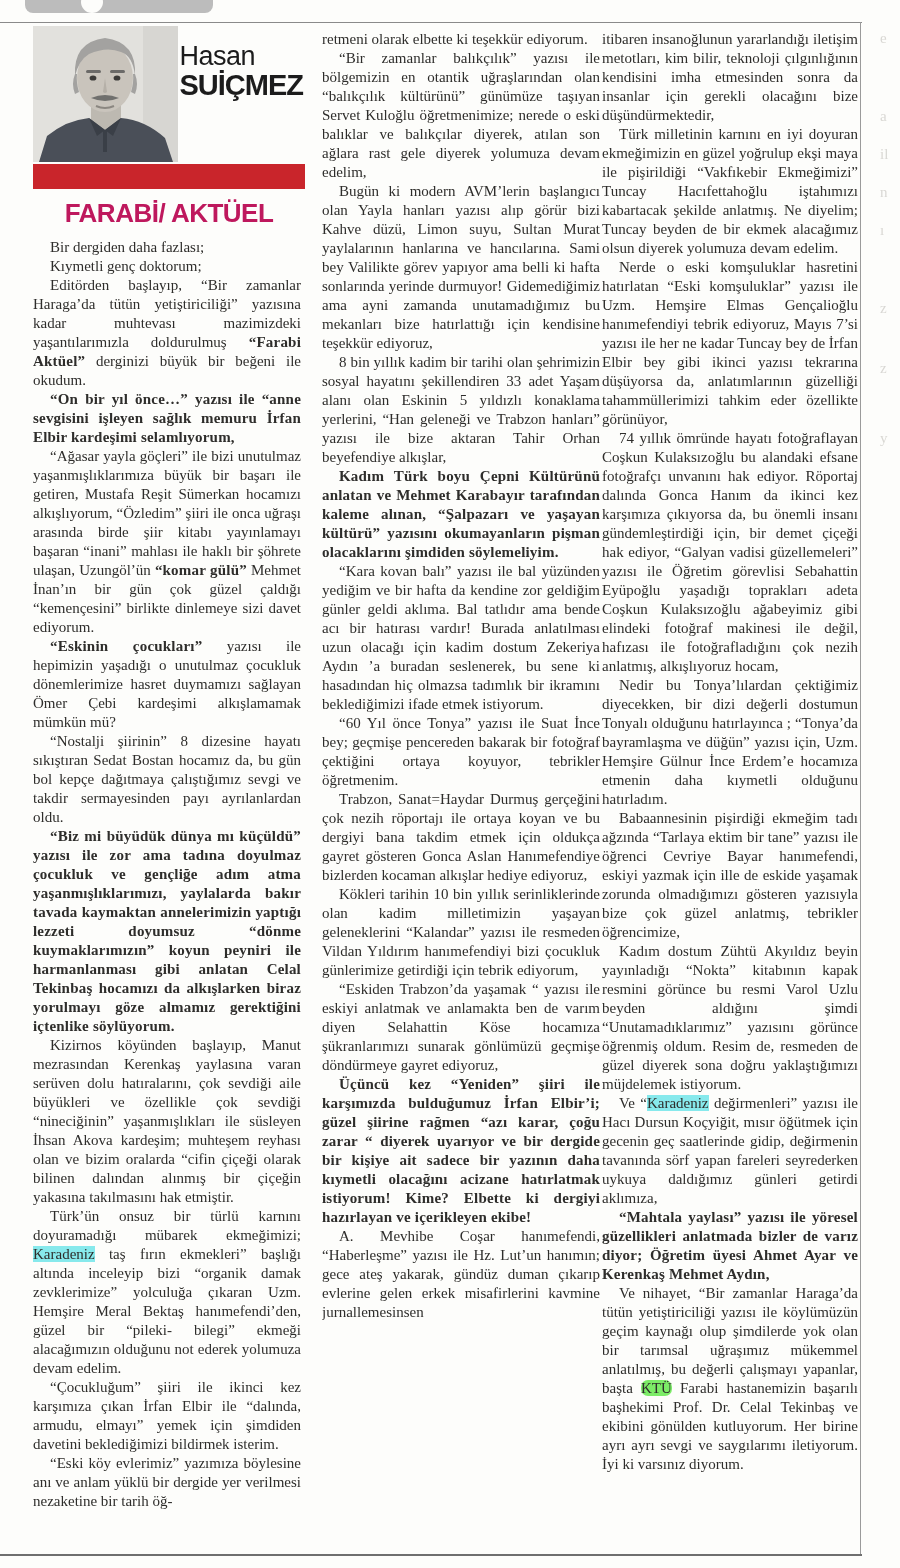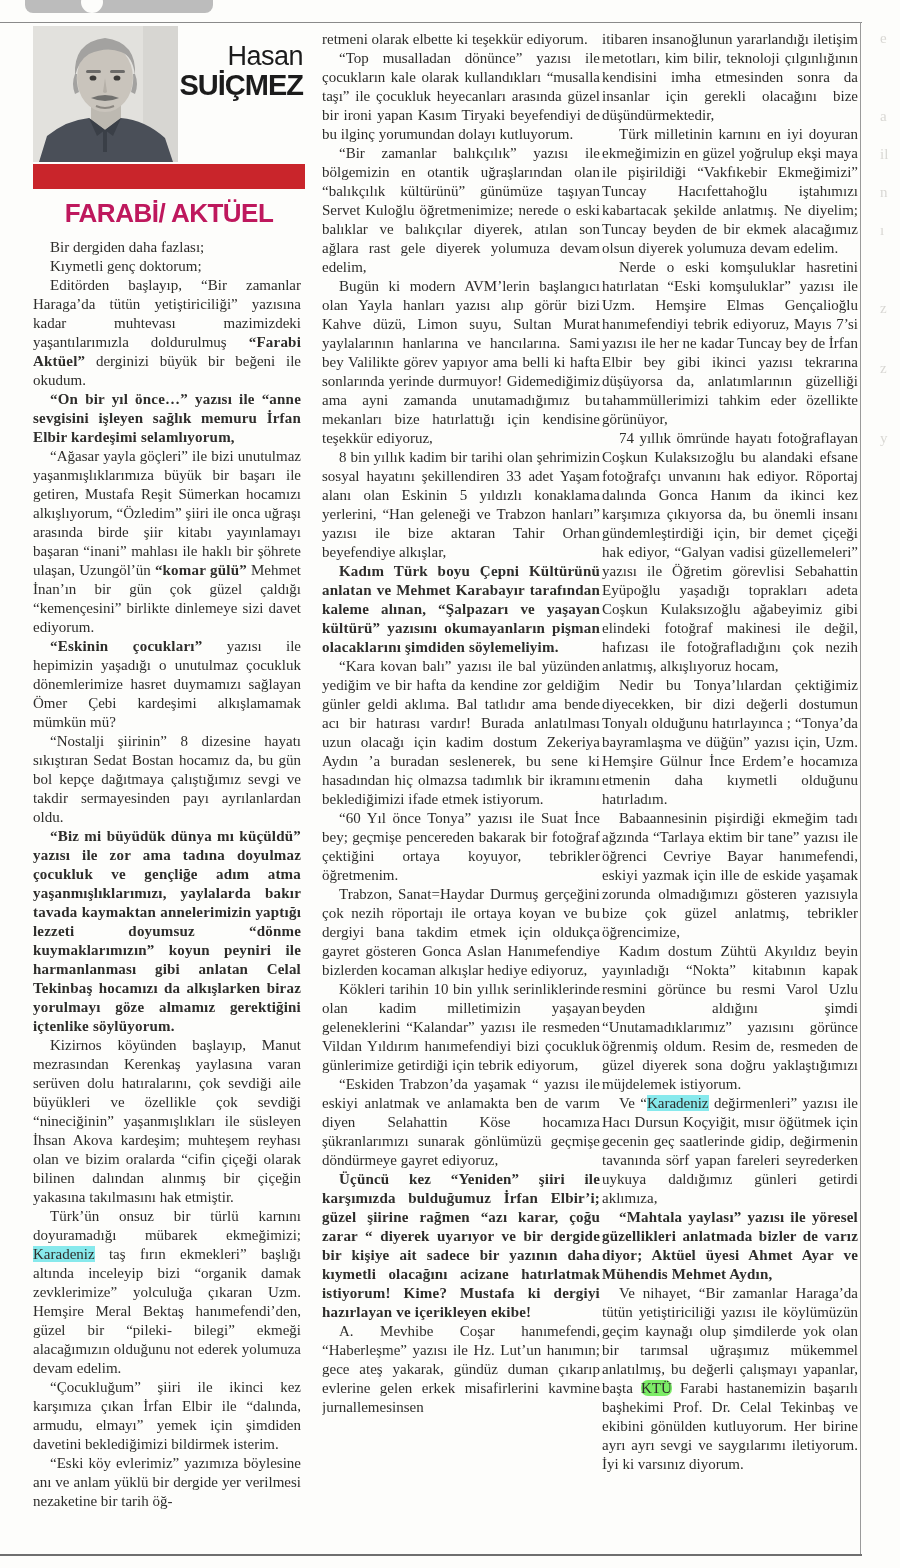--- a/index.html
+++ b/index.html
@@ -26,21 +26,21 @@
   .rule-top{position:absolute;left:0;top:22px;width:862px;height:1px;background:#8a8a8a;}
   .rule-bottom{position:absolute;left:0;top:1554px;width:862px;height:2px;background:#6f6f6f;}
   .rule-right{position:absolute;left:860px;top:22px;width:1px;height:1532px;background:#9a9a9a;}
   .edge-strip{position:absolute;left:878px;top:22px;width:22px;height:1532px;}
   .edge-frag{position:absolute;left:2px;color:#d9d8d4;font-size:15px;font-family:"Liberation Serif",serif;}
   
   .col1{position:absolute;left:33px;top:26px;width:272px;height:1530px;}
   .photo{
     position:absolute;left:0;top:0;width:145px;height:136px;background:#e3e2de;overflow:hidden;
   }
-  .byline{position:absolute;right:2px;top:16px;text-align:right;
+  .byline{position:absolute;right:2px;top:16px;text-align:left;
     font-family:"Liberation Sans",sans-serif;line-height:1.05;color:#1c1c1c;}
   .byline .first{font-size:27px;font-weight:400;letter-spacing:-0.5px;}
   .byline .last{font-size:29px;font-weight:800;letter-spacing:-1px;}
   .redbar{position:absolute;left:0;top:138px;width:272px;height:25px;background:var(--accent-red);}
   .section-title{
     position:absolute;left:0;top:172px;width:272px;text-align:center;
     font-family:"Liberation Sans",sans-serif;font-weight:700;font-size:26px;
     letter-spacing:-0.5px;color:#be185d;
   }
   
@@ -129,38 +129,37 @@
       <p class="para"><span class="s-b">“Biz mi büyüdük dünya mı küçüldü” yazısı ile zor ama tadına doyulmaz çocukluk ve gençliğe adım atma yaşanmışlıklarımızı, yaylalarda bakır tavada kaymaktan annelerimizin yaptığı lezzeti doyumsuz “dönme kuymaklarımızın” koyun peyniri ile harmanlanması gibi anlatan Celal Tekinbaş hocamızı da alkışlarken biraz yorulmayı göze almamız gerektiğini içtenlike söylüyorum.</span></p>
       <p class="para"><span class="s-n">Kizirnos köyünden başlayıp, Manut mezrasından Kerenkaş yaylasına varan serüven dolu hatıralarını, çok sevdiği aile büyükleri ve özellikle çok sevdiği “nineciğinin” yaşanmışlıkları ile süsleyen İhsan Akova kardeşim; muhteşem reyhası olan ve bizim oralarda “cifin çiçeği olarak bilinen dalından alınmış bir çiçeğin yakasına takılmasını hak etmiştir.</span></p>
       <p class="para"><span class="s-n">Türk’ün onsuz bir türlü karnını doyuramadığı mübarek ekmeğimizi; </span><span class="s-hc">Karadeniz</span><span class="s-n"> taş fırın ekmekleri” başlığı altında inceleyip bizi “organik damak zevklerimize” yolculuğa çıkaran Uzm. Hemşire Meral Bektaş hanımefendi’den, güzel bir “pileki- bilegi” ekmeği alacağımızın olduğunu not ederek yolumuza devam edelim.</span></p>
       <p class="para"><span class="s-n">“Çocukluğum” şiiri ile ikinci kez karşımıza çıkan İrfan Elbir ile “dalında, armudu, elmayı” yemek için şimdiden davetini beklediğimizi bildirmek isterim.</span></p>
       <p class="para"><span class="s-n">“Eski köy evlerimiz” yazımıza böylesine anı ve anlam yüklü bir dergide yer verilmesi nezaketine bir tarih öğ-</span></p>
     </div>
 </div>
 
 <div class="textcol" id="col2text">
     <p class="para noindent"><span class="s-n">retmeni olarak elbette ki teşekkür ediyorum.</span></p>
-    <p class="para"><span class="s-n">“Top musalladan dönünce” yazısı ile çocukların kale olarak kullandıkları “musalla taşı” ile çocukluk heyecanları arasında güzel bir ironi yapan Kasım Tiryaki beyefendiyi de bu ilginç yorumundan dolayı kutluyorum.</span></p>
     <p class="para"><span class="s-n">“Bir zamanlar balıkçılık” yazısı ile bölgemizin en otantik uğraşlarından olan “balıkçılık kültürünü” günümüze taşıyan Servet Kuloğlu öğretmenimize; nerede o eski balıklar ve balıkçılar diyerek, atılan son ağlara rast gele diyerek yolumuza devam edelim,</span></p>
     <p class="para"><span class="s-n">Bugün ki modern AVM’lerin başlangıcı olan Yayla hanları yazısı alıp görür bizi Kahve düzü, Limon suyu, Sultan Murat yaylalarının hanlarına ve hancılarına. Sami bey Valilikte görev yapıyor ama belli ki hafta sonlarında yerinde durmuyor! Gidemediğimiz ama ayni zamanda unutamadığımız bu mekanları bize hatırlattığı için kendisine teşekkür ediyoruz,</span></p>
     <p class="para"><span class="s-n">8 bin yıllık kadim bir tarihi olan şehrimizin sosyal hayatını şekillendiren 33 adet Yaşam alanı olan Eskinin 5 yıldızlı konaklama yerlerini, “Han geleneği ve Trabzon hanları” yazısı ile bize aktaran Tahir Orhan beyefendiye alkışlar,</span></p>
     <p class="para"><span class="s-b">Kadım Türk boyu Çepni Kültürünü anlatan ve Mehmet Karabayır tarafından kaleme alınan, “Şalpazarı ve yaşayan kültürü” yazısını okumayanların pişman olacaklarını şimdiden söylemeliyim.</span></p>
     <p class="para"><span class="s-n">“Kara kovan balı” yazısı ile bal yüzünden yediğim ve bir hafta da kendine zor geldiğim günler geldi aklıma. Bal tatlıdır ama bende acı bir hatırası vardır! Burada anlatılması uzun olacağı için kadim dostum Zekeriya Aydın ’a buradan seslenerek, bu sene ki hasadından hiç olmazsa tadımlık bir ikramını beklediğimizi ifade etmek istiyorum.</span></p>
     <p class="para"><span class="s-n">“60 Yıl önce Tonya” yazısı ile Suat İnce bey; geçmişe pencereden bakarak bir fotoğraf çektiğini ortaya koyuyor, tebrikler öğretmenim.</span></p>
     <p class="para"><span class="s-n">Trabzon, Sanat=Haydar Durmuş gerçeğini çok nezih röportajı ile ortaya koyan ve bu dergiyi bana takdim etmek için oldukça gayret gösteren Gonca Aslan Hanımefendiye bizlerden kocaman alkışlar hediye ediyoruz,</span></p>
     <p class="para"><span class="s-n">Kökleri tarihin 10 bin yıllık serinliklerinde olan kadim milletimizin yaşayan geleneklerini “Kalandar” yazısı ile resmeden Vildan Yıldırım hanımefendiyi bizi çocukluk günlerimize getirdiği için tebrik ediyorum,</span></p>
     <p class="para"><span class="s-n">“Eskiden Trabzon’da yaşamak “ yazısı ile eskiyi anlatmak ve anlamakta ben de varım diyen Selahattin Köse hocamıza şükranlarımızı sunarak gönlümüzü geçmişe döndürmeye gayret ediyoruz,</span></p>
-    <p class="para"><span class="s-b">Üçüncü kez “Yeniden” şiiri ile karşımızda bulduğumuz İrfan Elbir’i; güzel şiirine rağmen “azı karar, çoğu zarar “ diyerek uyarıyor ve bir dergide bir kişiye ait sadece bir yazının daha kıymetli olacağını acizane hatırlatmak istiyorum! Kime? Mustafa ki dergiyi hazırlayan ve içerikleyen ekibe!</span></p>
+    <p class="para"><span class="s-b">Üçüncü kez “Yeniden” şiiri ile karşımızda bulduğumuz İrfan Elbir’i; güzel şiirine rağmen “azı karar, çoğu zarar “ diyerek uyarıyor ve bir dergide bir kişiye ait sadece bir yazının daha kıymetli olacağını acizane hatırlatmak istiyorum! Kime? Elbette ki dergiyi hazırlayan ve içerikleyen ekibe!</span></p>
     <p class="para"><span class="s-n">A. Mevhibe Coşar hanımefendi, “Haberleşme” yazısı ile Hz. Lut’un hanımın; gece ateş yakarak, gündüz duman çıkarıp evlerine gelen erkek misafirlerini kavmine jurnallemesinsen</span></p>
   </div>
 
 <div class="textcol" id="col3text">
     <p class="para noindent"><span class="s-n">itibaren insanoğlunun yararlandığı iletişim metotları, kim bilir, teknoloji çılgınlığının kendisini imha etmesinden sonra da insanlar için gerekli olacağını bize düşündürmektedir,</span></p>
     <p class="para"><span class="s-n">Türk milletinin karnını en iyi doyuran ekmeğimizin en güzel yoğrulup ekşi maya ile pişirildiği “Vakfıkebir Ekmeğimizi” Tuncay Hacıfettahoğlu iştahımızı kabartacak şekilde anlatmış. Ne diyelim; Tuncay beyden de bir ekmek alacağımız olsun diyerek yolumuza devam edelim.</span></p>
     <p class="para"><span class="s-n">Nerde o eski komşuluklar hasretini hatırlatan “Eski komşuluklar” yazısı ile Uzm. Hemşire Elmas Gençalioğlu hanımefendiyi tebrik ediyoruz, Mayıs 7’si yazısı ile her ne kadar Tuncay bey de İrfan Elbir bey gibi ikinci yazısı tekrarına düşüyorsa da, anlatımlarının güzelliği tahammüllerimizi tahkim eder özellikte görünüyor,</span></p>
     <p class="para"><span class="s-n">74 yıllık ömründe hayatı fotoğraflayan Coşkun Kulaksızoğlu bu alandaki efsane fotoğrafçı unvanını hak ediyor. Röportaj dalında Gonca Hanım da ikinci kez karşımıza çıkıyorsa da, bu önemli insanı gündemleştirdiği için, bir demet çiçeği hak ediyor, “Galyan vadisi güzellemeleri” yazısı ile Öğretim görevlisi Sebahattin Eyüpoğlu yaşadığı toprakları adeta Coşkun Kulaksızoğlu ağabeyimiz gibi elindeki fotoğraf makinesi ile değil, hafızası ile fotoğrafladığını çok nezih anlatmış, alkışlıyoruz hocam,</span></p>
     <p class="para"><span class="s-n">Nedir bu Tonya’lılardan çektiğimiz diyecekken, bir dizi değerli dostumun Tonyalı olduğunu hatırlayınca ; “Tonya’da bayramlaşma ve düğün” yazısı için, Uzm. Hemşire Gülnur İnce Erdem’e hocamıza etmenin daha kıymetli olduğunu hatırladım.</span></p>
     <p class="para"><span class="s-n">Babaannesinin pişirdiği ekmeğim tadı ağzında “Tarlaya ektim bir tane” yazısı ile öğrenci Cevriye Bayar hanımefendi, eskiyi yazmak için ille de eskide yaşamak zorunda olmadığımızı gösteren yazısıyla bize çok güzel anlatmış, tebrikler öğrencimize,</span></p>
     <p class="para"><span class="s-n">Kadım dostum Zühtü Akyıldız beyin yayınladığı “Nokta” kitabının kapak resmini görünce bu resmi Varol Uzlu beyden aldığını şimdi “Unutamadıklarımız” yazısını görünce öğrenmiş oldum. Resim de, resmeden de güzel diyerek sona doğru yaklaştığımızı müjdelemek istiyorum.</span></p>
     <p class="para"><span class="s-n">Ve “</span><span class="s-hc">Karadeniz</span><span class="s-n"> değirmenleri” yazısı ile Hacı Dursun Koçyiğit, mısır öğütmek için gecenin geç saatlerinde gidip, değirmenin tavanında sörf yapan fareleri seyrederken uykuya daldığımız günleri getirdi aklımıza,</span></p>
-    <p class="para"><span class="s-b">“Mahtala yaylası” yazısı ile yöresel güzellikleri anlatmada bizler de varız diyor; Aktüel üyesi Ahmet Ayar ve Mühendis Mehmet Aydın,</span></p>
+    <p class="para"><span class="s-b">“Mahtala yaylası” yazısı ile yöresel güzellikleri anlatmada bizler de varız diyor; Öğretim üyesi Ahmet Ayar ve Kerenkaş Mehmet Aydın,</span></p>
     <p class="para"><span class="s-n">Ve nihayet, “Bir zamanlar Haraga’da tütün yetiştiriciliği yazısı ile köylümüzün geçim kaynağı olup şimdilerde yok olan bir tarımsal uğraşımız mükemmel anlatılmış, bu değerli çalışmayı yapanlar, başta </span><span class="s-hg">KTÜ</span><span class="s-n"> Farabi hastanemizin başarılı başhekimi Prof. Dr. Celal Tekinbaş ve ekibini gönülden kutluyorum. Her birine ayrı ayrı sevgi ve saygılarımı iletiyorum. İyi ki varsınız diyorum.</span></p>
   </div>
 
 </body></html>

